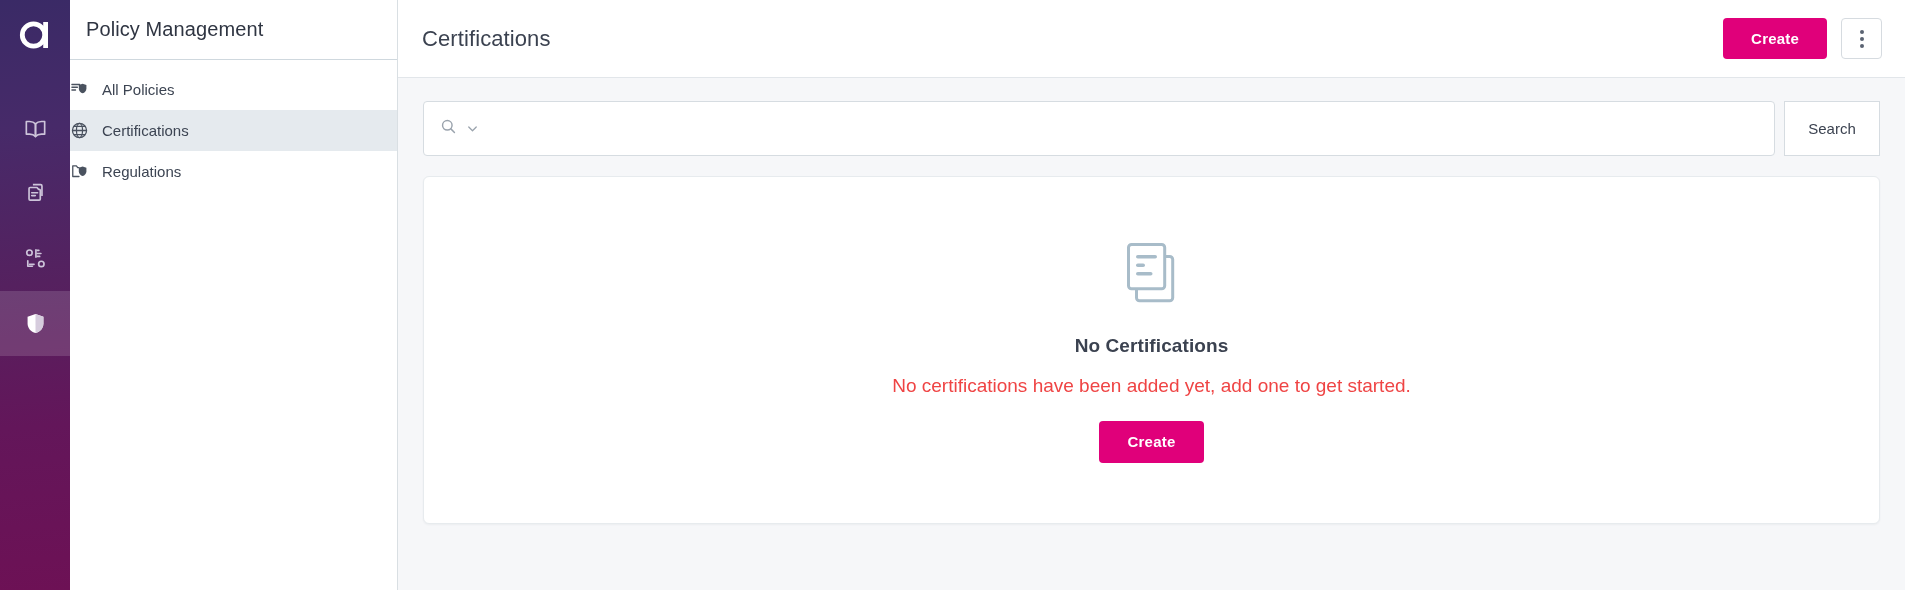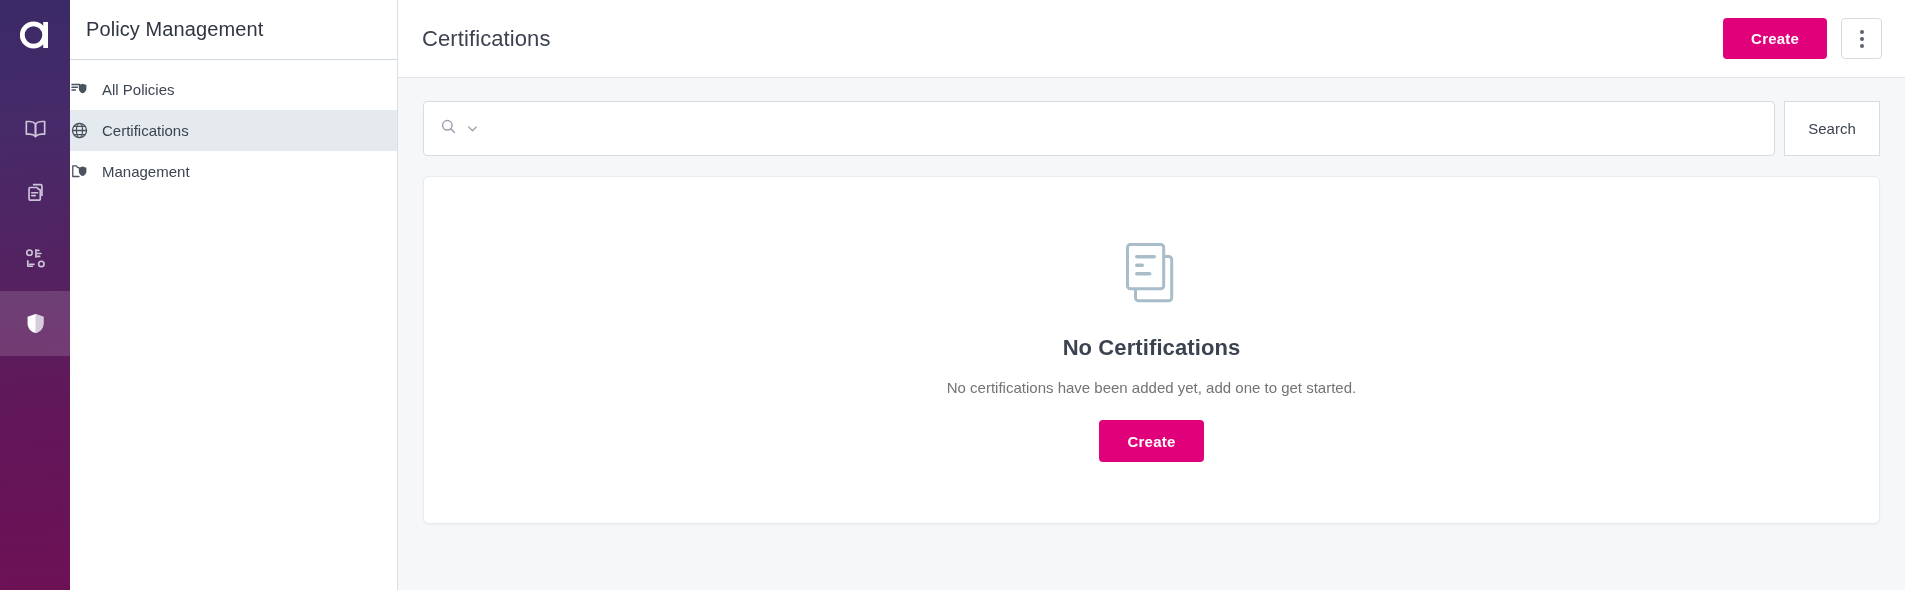--- a/index.html
+++ b/index.html
@@ -213,29 +213,29 @@
     justify-content: center;
   }
   .empty {
     display: flex;
     flex-direction: column;
     align-items: center;
     margin-top: -4px;
   }
   .empty-icon { margin-bottom: 19px; }
   .empty-title {
-    font-size: 22px;
+    font-size: 19px;
     font-weight: 700;
     color: #3b4250;
     margin-bottom: 18px;
     letter-spacing: .1px;
   }
   .empty-sub {
-    font-size: 15px;
-    color: #737373;
+    font-size: 19px;
+    color: #ef4444;
     margin-bottom: 24px;
   }
   .btn-create-empty {
     background: #e0007a;
     color: #ffffff;
     border: none;
     border-radius: 4px;
     height: 42px;
     padding: 0 29px;
     font-size: 15px;
@@ -328,21 +328,21 @@
         <span>Certifications</span>
       </div>
 
       <div class="nav-item">
         <span class="nav-ico">
           <svg width="19" height="19" viewBox="0 0 22 22" fill="none" stroke="#4a525f" stroke-width="1.5" stroke-linecap="round" stroke-linejoin="round">
             <path d="M10.4 16.8H3.2V4.4h4.2l1.5 2h1.5"></path>
             <path d="M14.6 5.2 19 6.8v3.9c0 2.8-1.9 4.8-4.4 5.6-2.5-.8-4.4-2.8-4.4-5.6V6.8z" fill="#4a525f" stroke="none"></path>
           </svg>
         </span>
-        <span>Management</span>
+        <span>Regulations</span>
       </div>
 
 
     </div>
   </div>
 
   <div class="main">
 
     <div class="topbar">
       <div class="page-title">Certifications</div>

